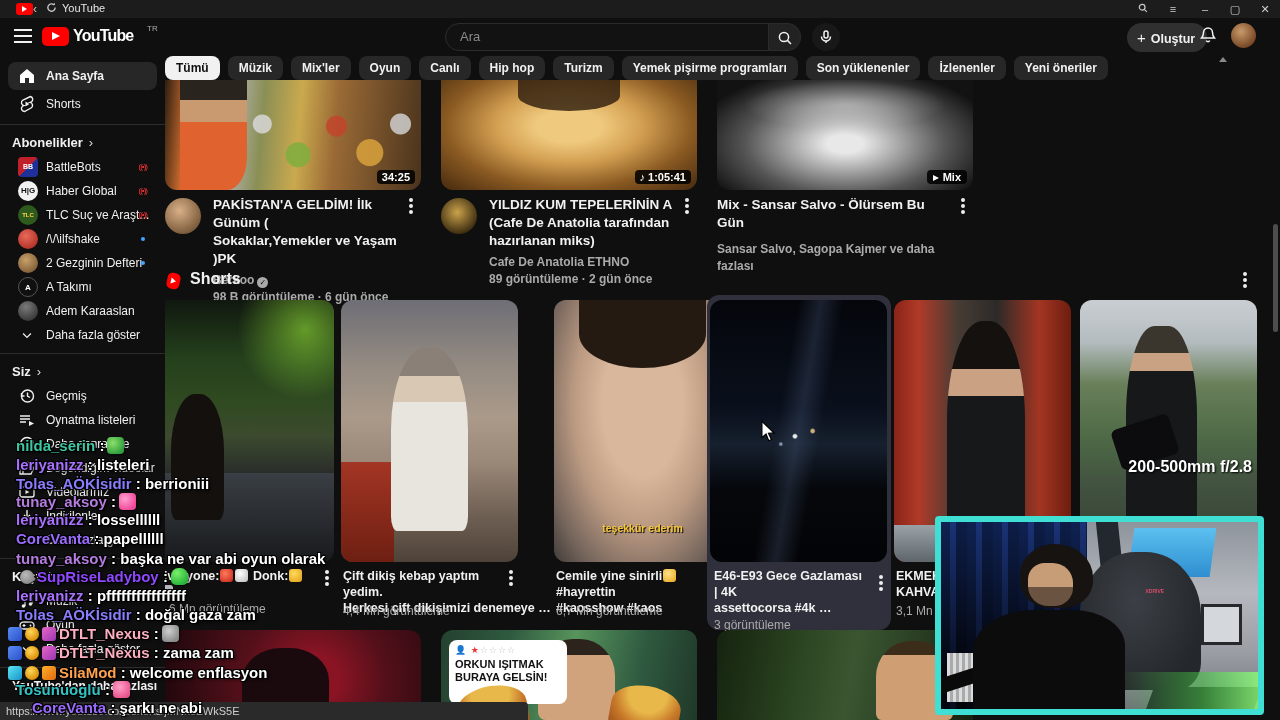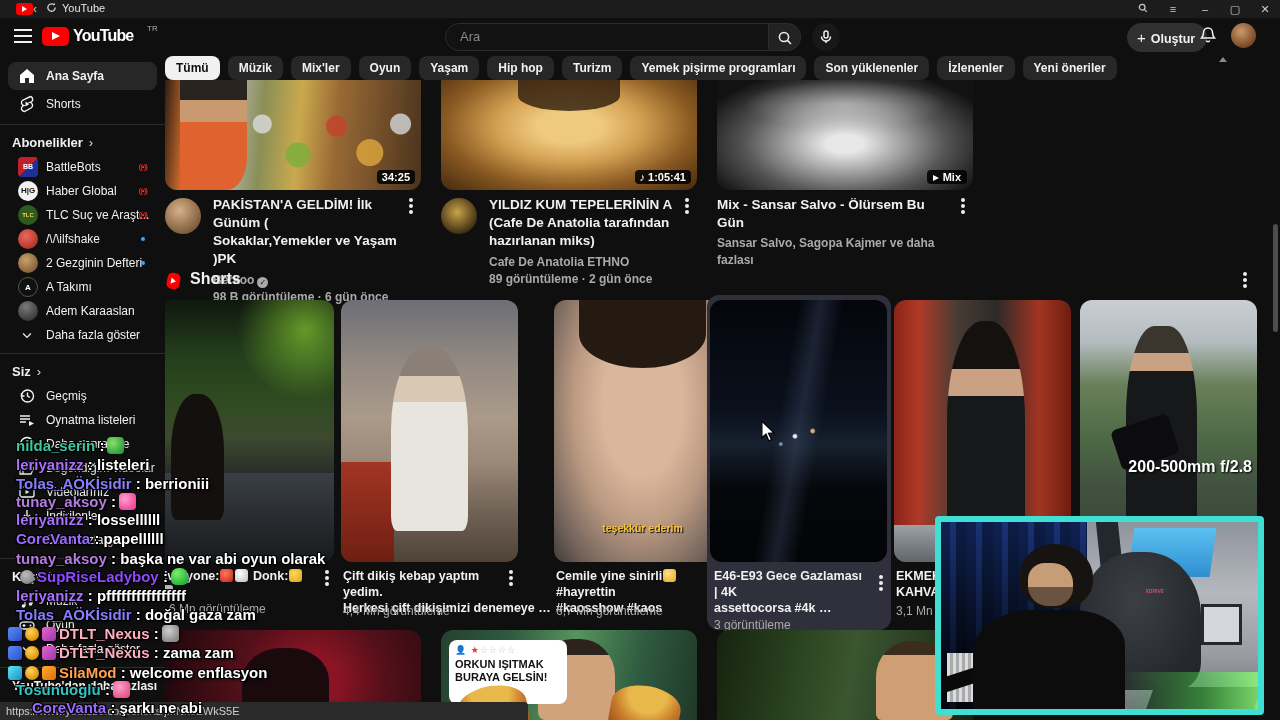--- a/index.html
+++ b/index.html
@@ -234,21 +234,21 @@
     </div>
     <div class="avatar-top"></div>
   </div>
   <div class="uptri"></div>
 
   <div class="chipbar">
     <span class="chip sel">Tümü</span>
     <span class="chip">Müzik</span>
     <span class="chip">Mix'ler</span>
     <span class="chip">Oyun</span>
-    <span class="chip">Yaşam</span>
+    <span class="chip">Canlı</span>
     <span class="chip">Hip hop</span>
     <span class="chip">Turizm</span>
     <span class="chip">Yemek pişirme programları</span>
     <span class="chip">Son yüklenenler</span>
     <span class="chip">İzlenenler</span>
     <span class="chip">Yeni öneriler</span>
   </div>
 
   <div class="sidebar">
     <div style="height:6px;"></div>
@@ -418,21 +418,21 @@
     <span class="kebab" style="right:8px; top:8px;"></span>
   </div>
 
   <div class="vthumb tv3" style="left:717px;">
     <div class="smoke"></div>
     <span class="mixbadge"><i></i><span>Mix</span></span>
   </div>
   <div class="vmeta" style="left:717px;">
     <div class="vtitle noav">
         <div>Mix - Sansar Salvo - Ölürsem Bu Gün</div>
-      <div class="vchan" style="margin-top:3px;">Sansar Salvo, Sagopa Kajmer ve daha fazlası</div>
+      <div class="vchan" style="margin-top:9px;">Sansar Salvo, Sagopa Kajmer ve daha fazlası</div>
     </div>
     <span class="kebab" style="right:8px; top:8px;"></span>
   </div>
 
   <div class="sh-logo" style="left:165px;">
       <b></b>
     </div>
   <div class="sh-head" style="left:190px;">Shorts</div>
   <span class="kebab" style="left:1243px; top:278px;"></span>
 

